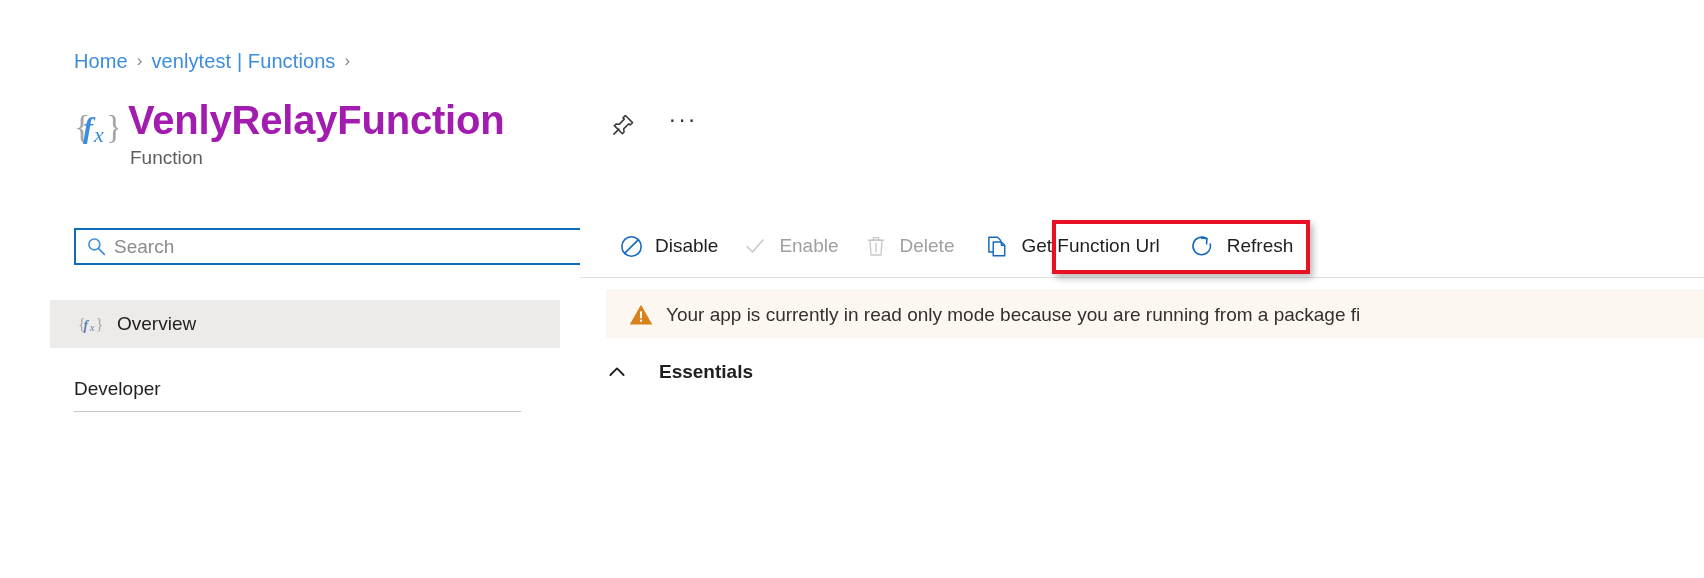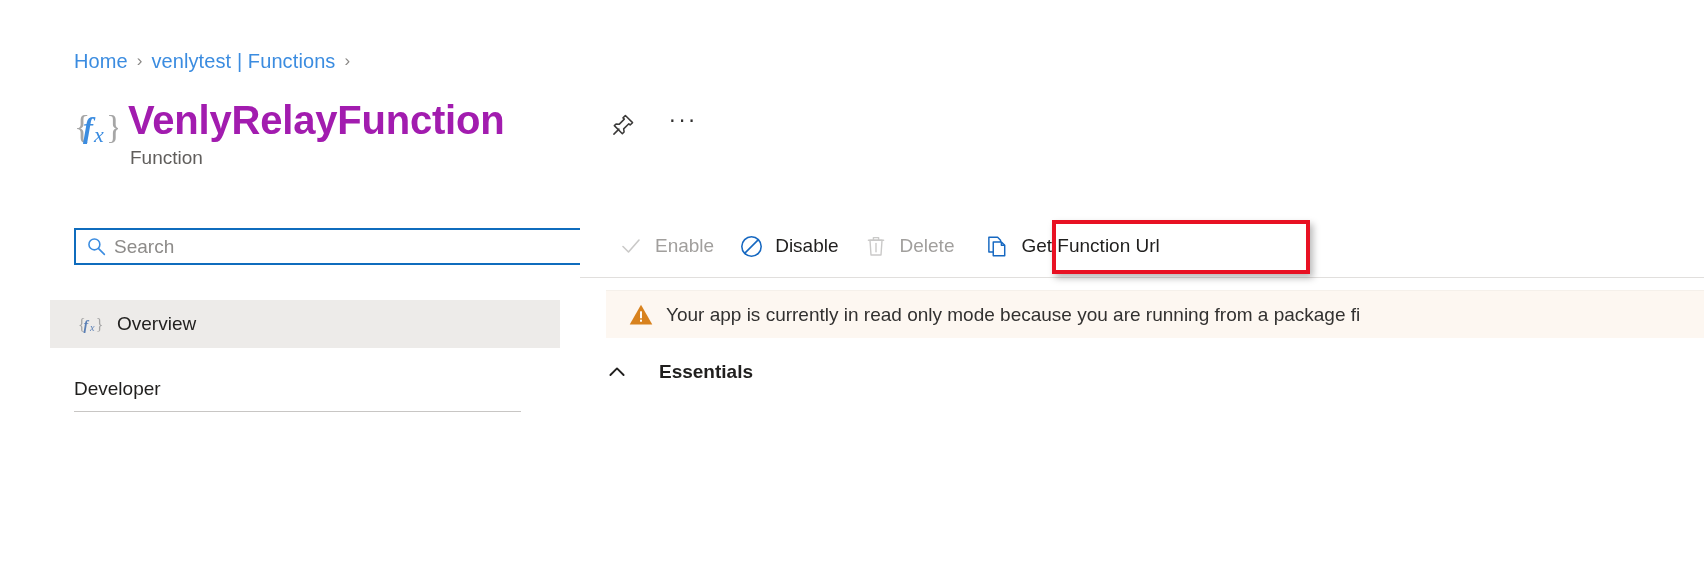--- a/index.html
+++ b/index.html
@@ -373,37 +373,37 @@
     <div class="section-header" style="top:163px;">
       <span>Developer</span>
     </div>
 
   </div>
 
   <div class="content">
 
     <div class="command-bar">
 
-      <button class="cmd disabled">
-        <span class="cmd-glyph">
-          <svg width="24" height="24" viewBox="0 0 24 24" fill="none" stroke="#8a8886" stroke-width="1.6" stroke-linecap="round" stroke-linejoin="round">
-            <polyline points="4,12.5 9.5,18 20,6"></polyline>
-          </svg>
-        </span>
-        <span>Enable</span>
-      </button>
-
       <button class="cmd">
         <span class="cmd-glyph">
           <svg width="25" height="25" viewBox="0 0 24 24" fill="none" stroke="#1668c1" stroke-width="1.5">
             <circle cx="12" cy="12" r="9.3"></circle>
             <line x1="5.4" y1="18.6" x2="18.6" y2="5.4"></line>
           </svg>
         </span>
         <span>Disable</span>
+      </button>
+
+      <button class="cmd disabled">
+        <span class="cmd-glyph">
+          <svg width="24" height="24" viewBox="0 0 24 24" fill="none" stroke="#8a8886" stroke-width="1.6" stroke-linecap="round" stroke-linejoin="round">
+            <polyline points="4,12.5 9.5,18 20,6"></polyline>
+          </svg>
+        </span>
+        <span>Enable</span>
       </button>
 
       <button class="cmd disabled">
         <span class="cmd-glyph">
           <svg width="22" height="24" viewBox="0 0 20 24" fill="none" stroke="#8a8886" stroke-width="1.4" stroke-linejoin="round">
             <path d="M4 6.2 L16 6.2 L15 21 L5 21 Z"></path>
             <line x1="2.4" y1="6.2" x2="17.6" y2="6.2" stroke-linecap="round"></line>
             <path d="M7.4 6.2 V3.6 H12.6 V6.2"></path>
             <line x1="10" y1="9.5" x2="10" y2="17.8" stroke-linecap="round"></line>
           </svg>
@@ -419,20 +419,29 @@
             <path d="M3.2 3.2 H11.6 L14.4 6 V17.2 H3.2 Z"></path>
             <path d="M7.4 20.8 V7.6 H15.2 L18.4 10.8 V20.8 Z" fill="#ffffff"></path>
             <path d="M15.2 7.6 V10.8 H18.4"></path>
           </svg>
         </span>
         <span>Get Function Url</span>
       </button>
 
       <span class="cmd-gap"></span>
 
+      <button class="cmd">
+        <span class="cmd-glyph">
+          <svg width="25" height="25" viewBox="0 0 24 24" fill="none" stroke="#1668c1" stroke-width="1.5" stroke-linecap="round">
+            <path d="M19.4 9.6 A8.4 8.4 0 1 1 15.6 4.3"></path>
+            <polyline points="11.2,4.0 16.3,4.4 15.9,9.5" fill="none"></polyline>
+          </svg>
+        </span>
+        <span>Refresh</span>
+      </button>
 
       <div class="highlight-box"></div>
     </div>
 
     <div class="banner">
       <span class="banner-icon">
         <svg width="26" height="26" viewBox="0 0 24 24">
           <path d="M12 2.6 L22.4 20.8 H1.6 Z" fill="#d8821e"></path>
           <rect x="11.1" y="8.6" width="1.8" height="6.4" fill="#ffffff"></rect>
           <rect x="11.1" y="16.3" width="1.8" height="1.9" fill="#ffffff"></rect>

